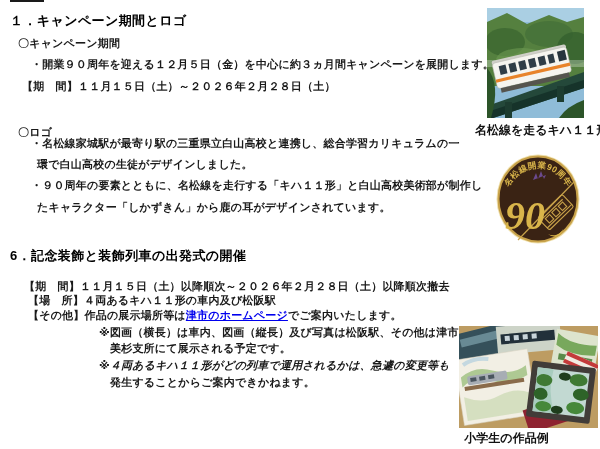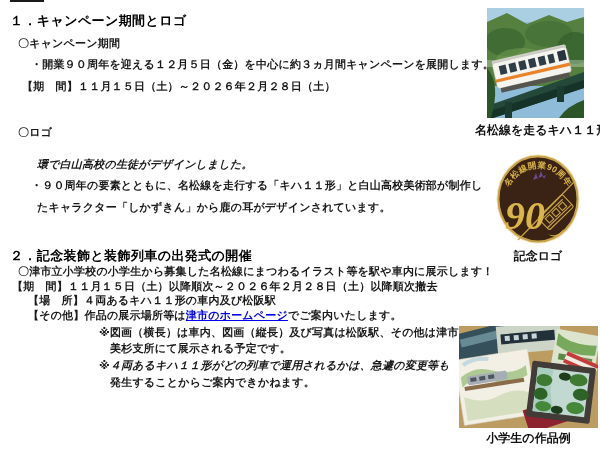--- a/index.html
+++ b/index.html
@@ -27,27 +27,27 @@
 
 <div class="page">
 
   <div class="artifact"></div>
 
   <div class="t h" style="left:10px; top:13px;">１．キャンペーン期間とロゴ</div>
   <div class="t" style="left:18px; top:36px;text-align:right;">〇キャンペーン期間</div>
   <div class="t" style="left:31px; top:57px;">・開業９０周年を迎える１２月５日（金）を中心に約３ヵ月間キャンペーンを展開します。</div>
   <div class="t" style="left:22px; top:79px;">【期　間】１１月１５日（土）～２０２６年２月２８日（土）</div>
   <div class="t" style="left:18px; top:125px;">〇ロゴ</div>
-  <div class="t" style="left:37px; top:157px;font-style:italic;">環で白山高校の生徒がデザインしました。</div>
+  <div class="t" style="left:31px; top:136px;">・名松線家城駅が最寄り駅の三重県立白山高校と連携し、総合学習カリキュラムの一</div>
+  <div class="t" style="left:37px; top:157px;">環で白山高校の生徒がデザインしました。</div>
   <div class="t" style="left:31px; top:178px;">・９０周年の要素とともに、名松線を走行する「キハ１１形」と白山高校美術部が制作し</div>
   <div class="t" style="left:37px; top:200px;">たキャラクター「しかずきん」から鹿の耳がデザインされています。</div>
 
-  <div class="t h" style="left:10px; top:248px;">２．記念装飾と装飾列車の出発式の開催</div>
-  <div class="t" style="left:18px; top:264px;">〇津市立小学校の小学生から募集した名松線にまつわるイラスト等を駅や車内に展示します！</div>
-  <div class="t" style="left:12px; top:279px;">【期　間】１１月１５日（土）以降順次～２０２６年２月２８日（土）以降順次撤去</div>
+  <div class="t h" style="left:10px; top:248px;">6．記念装飾と装飾列車の出発式の開催</div>
+  <div class="t" style="left:24px; top:279px;">【期　間】１１月１５日（土）以降順次～２０２６年２月２８日（土）以降順次撤去</div>
   <div class="t" style="left:28px; top:293px;">【場　所】４両あるキハ１１形の車内及び松阪駅</div>
   <div class="t" style="left:28px; top:308px;"><span>【その他】作品の展示場所等は</span><span class="link">津市のホームページ</span><span>でご案内いたします。</span></div>
   <div class="t" style="left:110px; top:341px;">美杉支所にて展示される予定です。</div>
   <div class="t" style="left:99px;  top:325px;">※図画（横長）は車内、図画（縦長）及び写真は松阪駅、その他は津市</div>
   <div class="t" style="left:99px;  top:358px;font-style:italic;">※４両あるキハ１１形がどの列車で運用されるかは、急遽の変更等も</div>
   <div class="t" style="left:110px; top:375px;">発生することからご案内できかねます。</div>
 
   <div class="imgbox" style="left:487px; top:8px; width:97px; height:110px;">
     <svg width="97" height="110" viewBox="0 0 97 110">
       <rect width="97" height="110" fill="#8fbcd8"></rect>
@@ -98,21 +98,20 @@
         <rect x="49" y="56" width="6" height="6"></rect>
         <rect x="58" y="56" width="6" height="6"></rect>
         <rect x="67" y="56" width="6" height="6"></rect>
         <line x1="44" y1="64" x2="78" y2="64"></line>
       </g>
       <path d="M52,80 a9,9 0 0 0 15,-5 a11,11 0 0 1 -15,5 z" fill="#d9b54a"></path>
       <text x="9" y="75" font-size="40" font-style="italic" font-weight="bold" font-family="'Liberation Serif','DejaVu Serif',serif" fill="#d9b54a">90</text>
       <path d="M37,26 l3,-7 2,6 3,-8 3,8 2,-4 z" fill="#6b4a8e"></path>
     </svg>
   </div>
-  <div class="cap" style="left:494px; top:248px; width:88px;">記念ロゴ</div>
 
   <div class="imgbox" style="left:459px; top:326px; width:139px; height:102px;">
     <svg width="139" height="102" viewBox="0 0 139 102">
       <rect width="139" height="102" fill="#bd9c62"></rect>
       <rect x="-6" y="2" width="66" height="30" fill="#35505a" transform="rotate(-14 25 16)"></rect>
       <rect x="2" y="8" width="40" height="8" fill="#7fa3ad" opacity="0.7" transform="rotate(-14 25 16)"></rect>
       <g transform="rotate(-5 70 14)">
         <rect x="38" y="-2" width="64" height="28" fill="#cdd4c8"></rect>
         <rect x="42" y="6" width="54" height="10" fill="#22303a"></rect>
         <rect x="46" y="8" width="5" height="5" fill="#c8d4da"></rect>
@@ -152,15 +151,15 @@
         <ellipse cx="82" cy="70" rx="7" ry="6" fill="#2e6328"></ellipse>
         <ellipse cx="86" cy="82" rx="8" ry="5" fill="#46883a"></ellipse>
         <ellipse cx="118" cy="52" rx="9" ry="6" fill="#3f7a33"></ellipse>
         <ellipse cx="122" cy="66" rx="8" ry="6" fill="#2e6328"></ellipse>
         <ellipse cx="118" cy="80" rx="9" ry="6" fill="#46883a"></ellipse>
         <ellipse cx="104" cy="50" rx="6" ry="4" fill="#1e3d1c"></ellipse>
         <ellipse cx="100" cy="84" rx="6" ry="4" fill="#1e3d1c"></ellipse>
       </g>
     </svg>
   </div>
-  <div class="cap" style="left:459px; top:430px; width:139px;">小学生の作品例</div>
+  <div class="cap" style="left:437px; top:430px; width:139px;">小学生の作品例</div>
 
 </div>
 
 </body></html>

